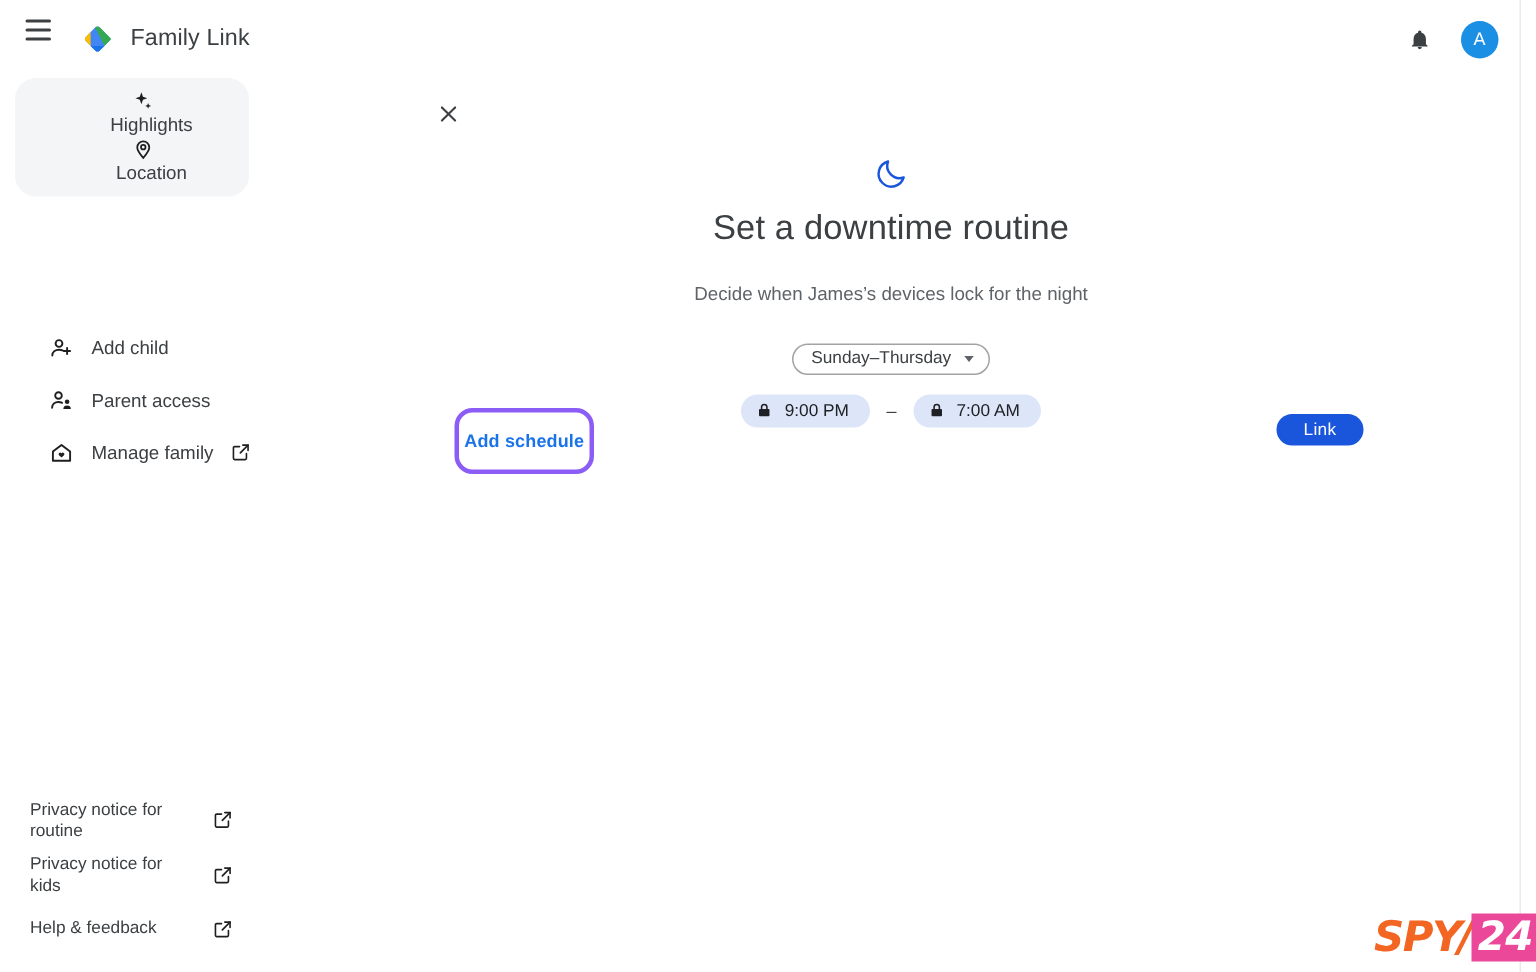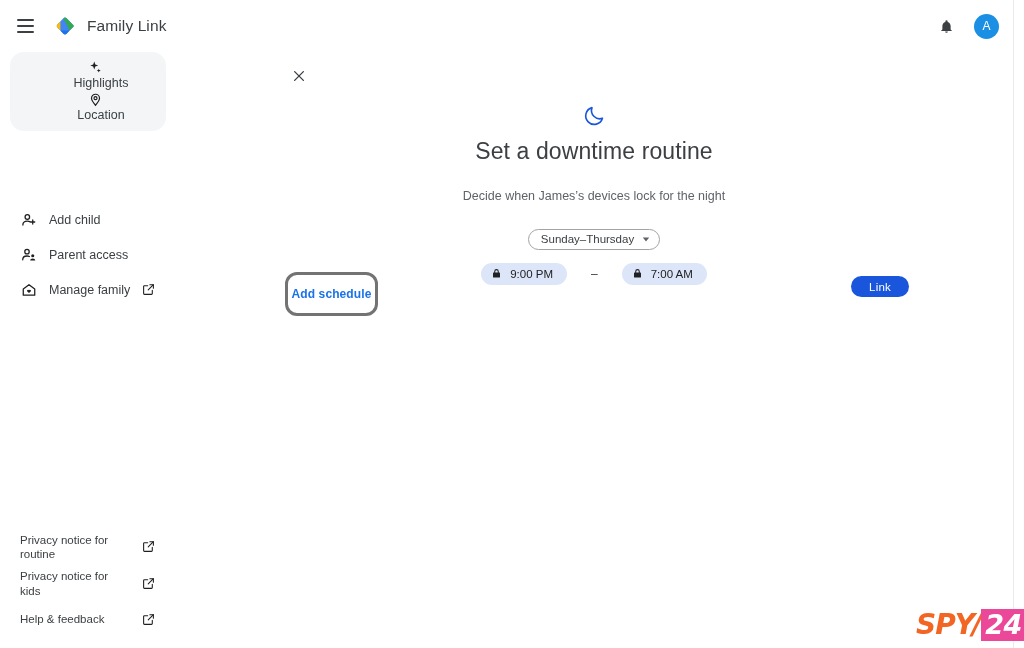--- a/index.html
+++ b/index.html
@@ -18,21 +18,20 @@
     height: 648px;
     background: #ffffff;
   }
 
   
   .topbar {
     position: absolute;
     top: 0; left: 0;
     width: 1013px; height: 52px;
     display: flex;
-    align-items: center;
     background: #ffffff;
   }
   .hamburger {
     width: 40px; height: 40px;
     margin-left: 5px;
     display: flex; flex-direction: column;
     align-items: center; justify-content: center;
     gap: 4px;
     cursor: pointer;
     border-radius: 50%;
@@ -151,21 +150,21 @@
     flex: 0 0 auto;
     display: flex; align-items: center; justify-content: center;
   }
   .nav-sub li .lbl { margin-left: 12px; }
 
   .nav-main {
     position: absolute;
     top: 150px; left: 0;
     width: 175px;
     list-style: none;
-    margin: 0; padding: 0;
+    margin: 12px; padding: 0;
   }
   .nav-main li {
     display: flex;
     align-items: center;
     height: 35px;
     padding-left: 20px;
     cursor: pointer;
     font-size: 12.5px;
     color: #3c4043;
   }
@@ -263,44 +262,44 @@
     cursor: pointer;
   }
   .caret-down {
     width: 8px; height: 8px;
     display: block;
   }
   .time-row {
     margin-top: 13px;
     display: flex;
     align-items: center;
-    gap: 24px;
+    gap: 11px;
   }
   .time-chip {
     height: 22px;
     padding: 0 14px 0 10px;
     background: #dde6f8;
     border-radius: 11px;
     display: flex;
     align-items: center;
     gap: 8px;
     font-size: 11.5px;
     color: #202124;
     cursor: pointer;
   }
   .dash {
     font-size: 12px;
     color: #3c4043;
   }
 
   .add-schedule-wrap {
     position: absolute;
-    top: 220px; left: 110px;
+    top: 220px; left: 128px;
     width: 93px; height: 44px;
-    border: 3px solid #737373;
+    border: 3px solid #8b5cf6;
     border-radius: 12px;
     display: flex;
     align-items: center;
     justify-content: center;
     cursor: pointer;
   }
   .add-schedule-label {
     font-size: 12px;
     color: #1a73e8;
     font-weight: bold;

